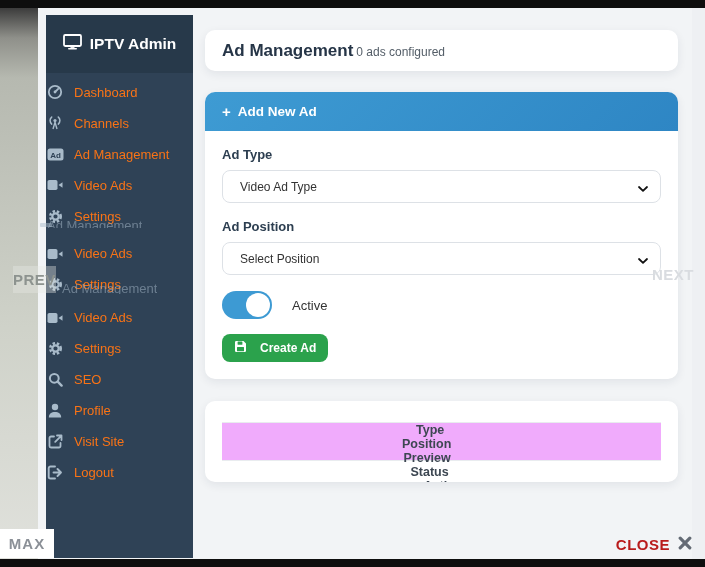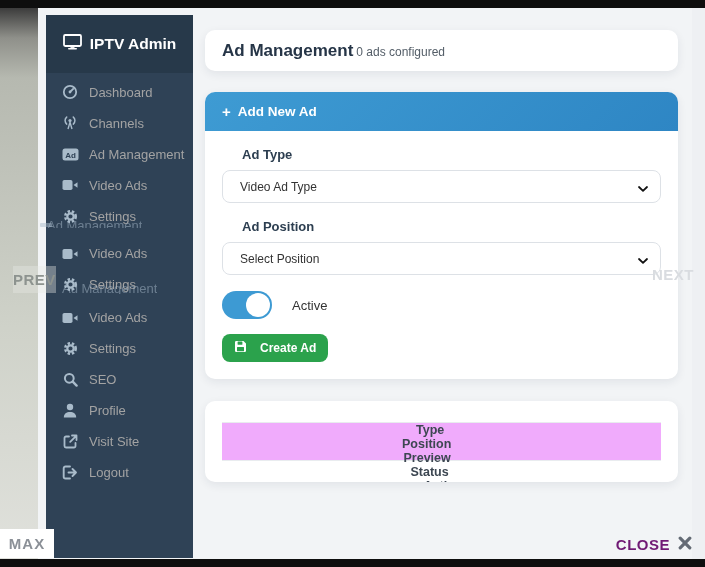--- a/index.html
+++ b/index.html
@@ -12,22 +12,22 @@
   .left-strip{position:absolute;left:0;top:8px;width:38px;height:551px;z-index:1;
     background:linear-gradient(180deg,#3c3c3c 0px,#8f908a 30px,#b6b9b0 70px,#cfd2c9 320px,#e0e1dc 100%);}
   .app-bg{position:absolute;left:38px;top:8px;width:667px;height:551px;background:#f2f4f6;z-index:1;}
   .scroll-strip{position:absolute;right:0;top:8px;width:13px;height:551px;background:#eef0f3;z-index:2;}
 
   
   .sidebar{position:absolute;left:46px;top:15px;width:147px;height:543px;background:#2f4256;z-index:3;}
   .sidebar-header{height:58px;background:#27394a;display:flex;align-items:center;justify-content:center;
     gap:8px;color:#fff;font-weight:bold;font-size:15.5px;}
   .sidebar-items{padding-top:4px;}
-  .side-item{height:30.9px;display:flex;align-items:center;gap:10px;padding-left:15px;
-    color:#a3a3a3;font-size:13px;cursor:pointer;}
+  .side-item{height:30.9px;display:flex;align-items:center;gap:10px;
+    color:#f97316;font-size:13px;cursor:pointer;}
   .side-item .ic{width:18px;display:flex;justify-content:center;align-items:center;}
   .ghost{position:absolute;font-size:13px;color:rgba(170,188,203,0.5);overflow:hidden;z-index:6;
     white-space:nowrap;line-height:13px;}
   .ghost1{left:47px;top:219px;height:9px;}
   .ghost2{left:62px;top:282px;height:12px;}
   .ghost-bar{position:absolute;left:40px;top:223px;width:12px;height:4px;
     background:rgba(170,188,203,0.5);z-index:6;border-radius:1px;}
 
   
   .main{position:absolute;left:185px;top:8px;width:520px;height:551px;z-index:3;
@@ -37,21 +37,21 @@
   .header-card{align-items:center;}
   .page-title{font-size:17px;font-weight:bold;color:#263547;}
   .page-subtitle{font-size:12px;color:#535d67;position:relative;top:1px;}
 
   .panel{width:473px;border-radius:10px;box-shadow:0 3px 10px rgba(30,40,60,0.08);overflow:hidden;background:#fff;}
   .panel-header{height:39px;display:flex;align-items:center;gap:7px;padding:0 17px;
     background:linear-gradient(135deg,#3e9bd3,#2e86c4);color:#fff;font-size:13.5px;font-weight:bold;}
   .panel-body{padding:16px 17px 17px 17px;}
   .plus-glyph{font-size:15px;font-weight:bold;line-height:1;}
 
-  .field-label{font-size:13px;font-weight:bold;color:#2c3e50;margin-bottom:8px;margin-left:20px;}
+  .field-label{font-size:13px;font-weight:bold;color:#2c3e50;margin-bottom:8px;}
   .select{height:33px;border:1px solid #dde1e6;border-radius:8px;background:#fff;display:flex;
     align-items:center;justify-content:space-between;padding:0 12px 0 17px;cursor:pointer;box-sizing:border-box;}
   .select .val{font-size:12px;color:#333;}
   .sel1{margin-bottom:16px;}
   .sel2{margin-bottom:16px;}
 
   .toggle-row{display:flex;align-items:center;gap:20px;margin-bottom:15px;}
   .toggle{width:50px;height:28px;border-radius:14px;background:#3d9ad3;position:relative;cursor:pointer;}
   .toggle .knob{position:absolute;right:2px;top:2px;width:24px;height:24px;border-radius:50%;background:#fff;}
   .toggle-label{font-size:13px;color:#333;}
@@ -69,21 +69,21 @@
 
   
   .ov-prev{position:absolute;left:13px;top:266px;width:43px;height:27px;z-index:50;cursor:pointer;
     background:rgba(232,233,229,0.38);display:flex;align-items:center;
     font-size:15px;font-weight:bold;color:#8d938f;letter-spacing:0.5px;}
   .ov-next{position:absolute;left:652px;top:266px;z-index:50;cursor:pointer;
     font-size:15px;font-weight:bold;color:#d9dce0;letter-spacing:0.5px;}
   .ov-max{position:absolute;left:0;top:529px;width:54px;height:29px;background:#fff;z-index:50;cursor:pointer;
     display:flex;align-items:center;justify-content:center;font-size:15px;font-weight:bold;color:#8b9097;letter-spacing:1px;}
   .ov-close{position:absolute;right:13px;top:536px;z-index:50;cursor:pointer;display:flex;align-items:center;gap:8px;
-    font-size:15px;font-weight:bold;color:#701a75;letter-spacing:0.5px;}
+    font-size:15px;font-weight:bold;color:#b91c1c;letter-spacing:0.5px;}
 </style>
 </head>
 <body>
 
 <div id="root">
   <div class="bar-top"></div>
   <div class="left-strip"></div>
   <div class="app-bg"></div>
   <div class="scroll-strip"></div>
 

